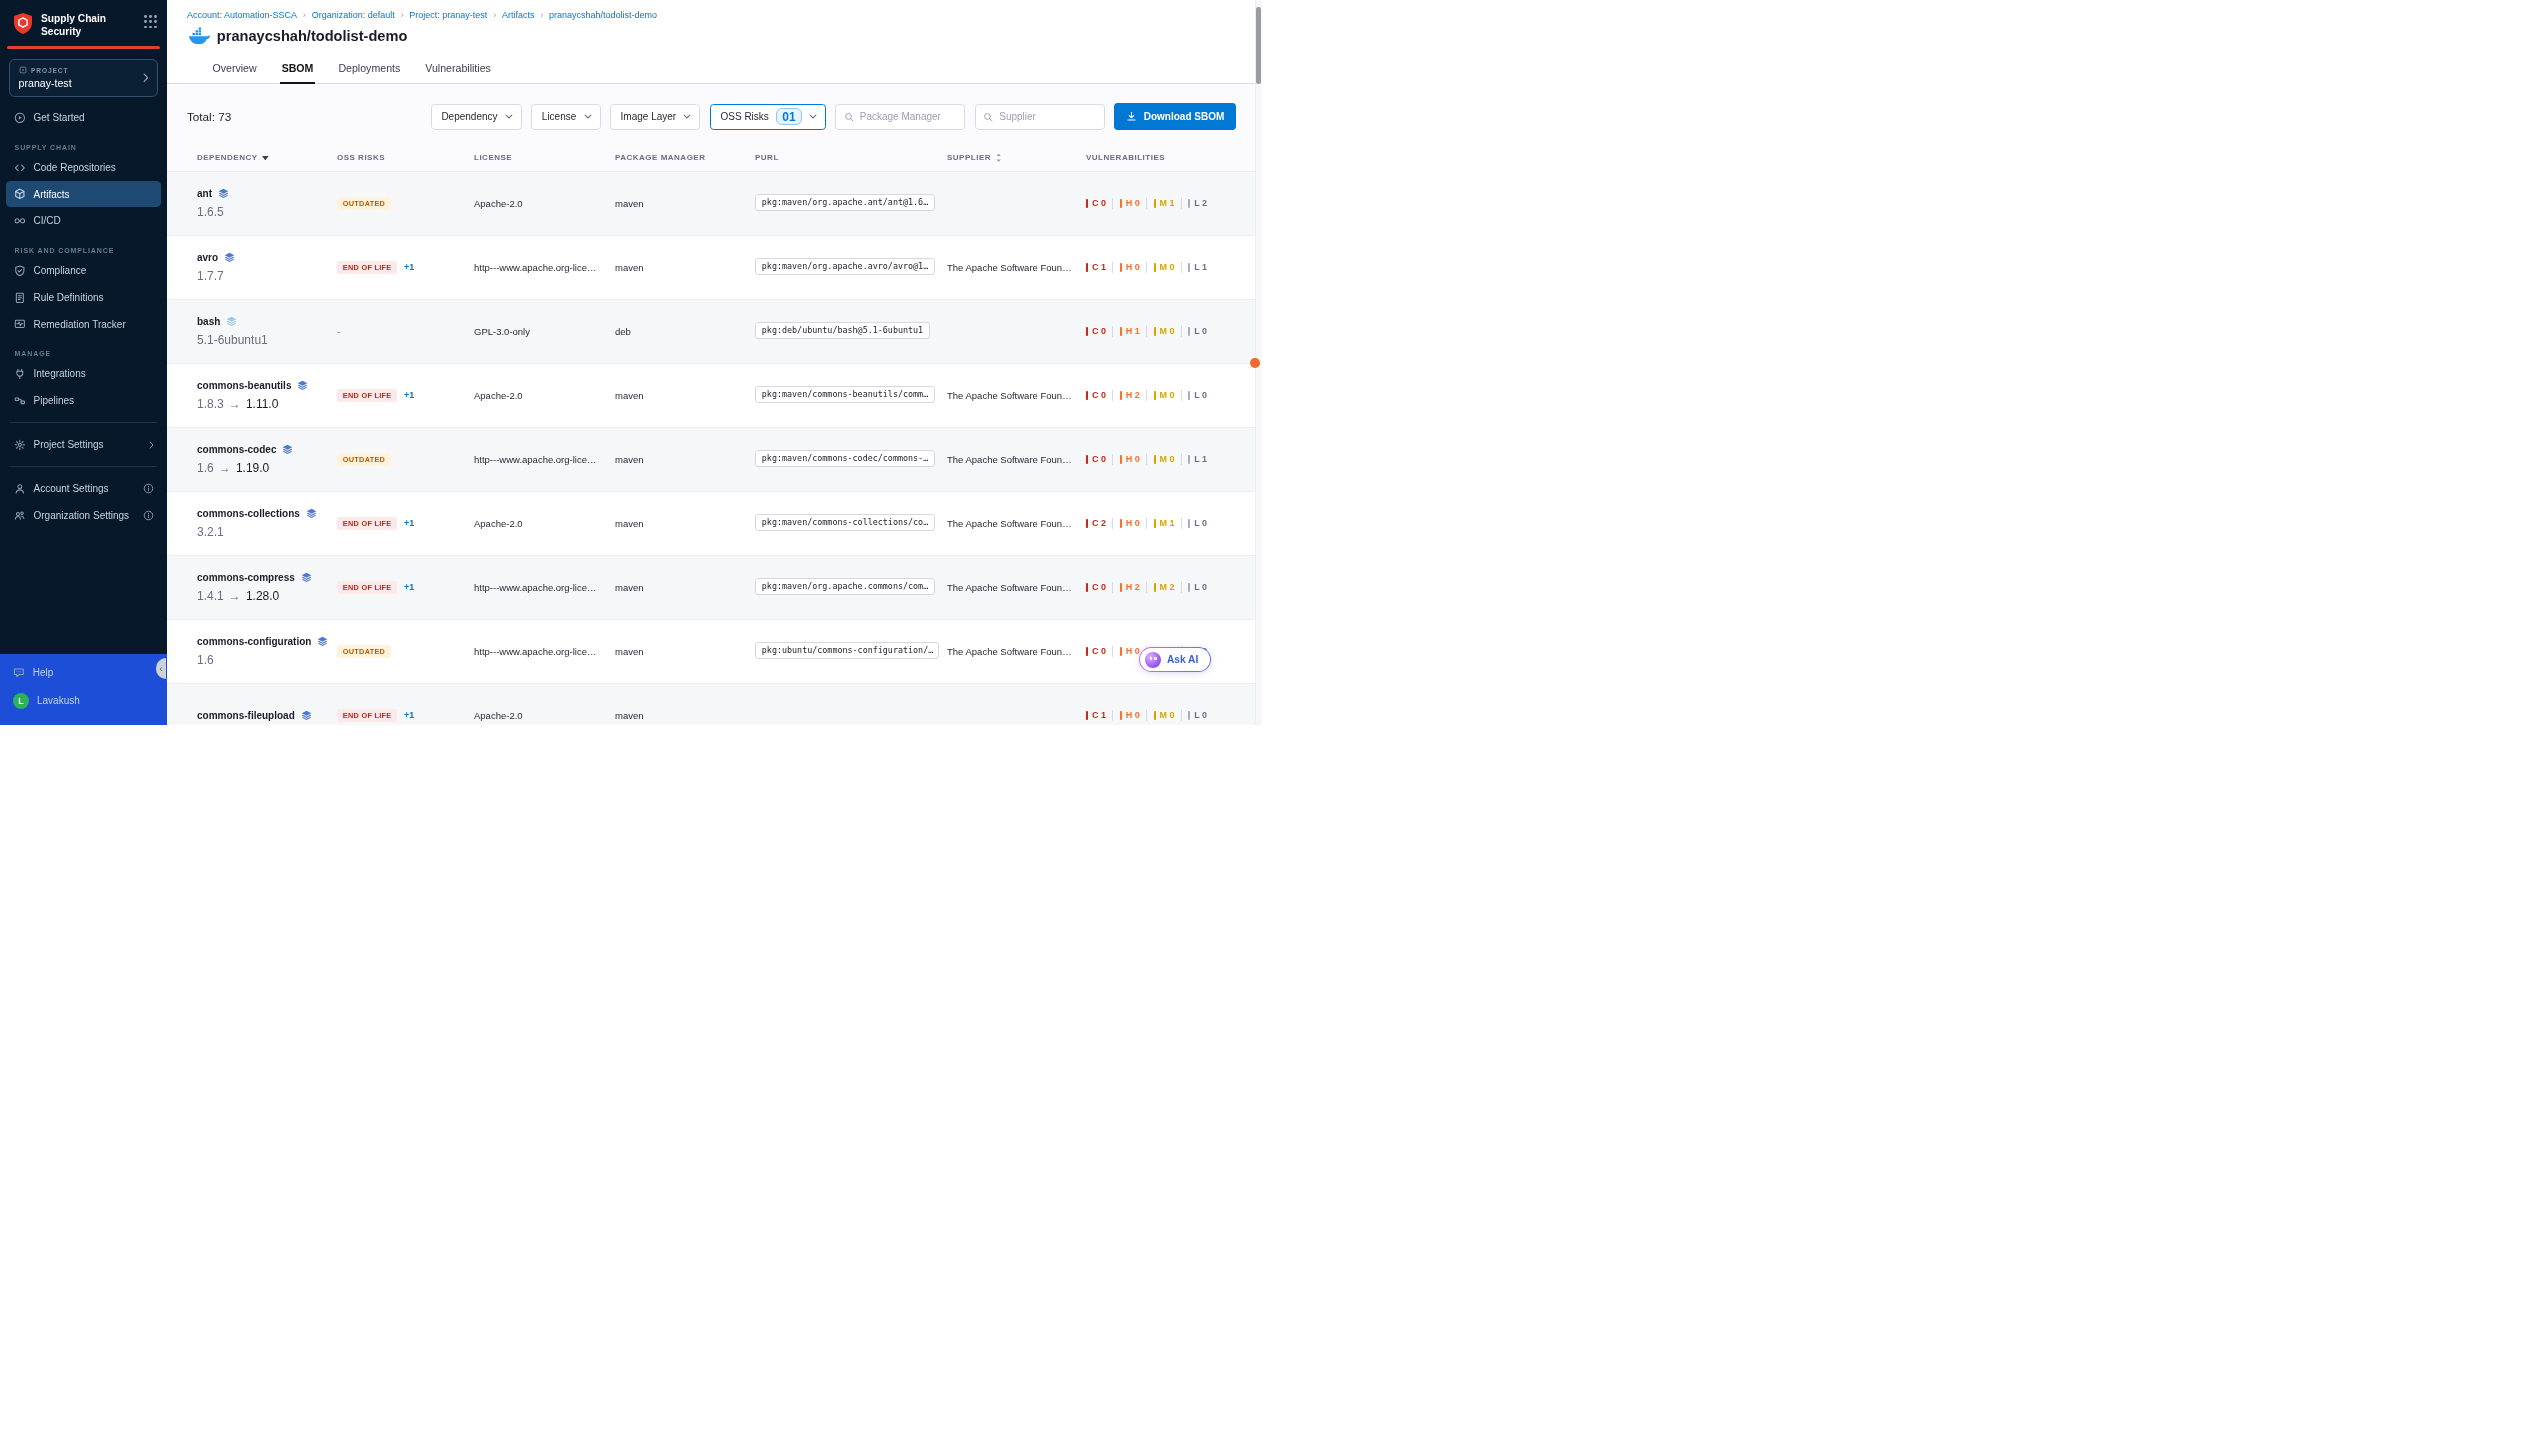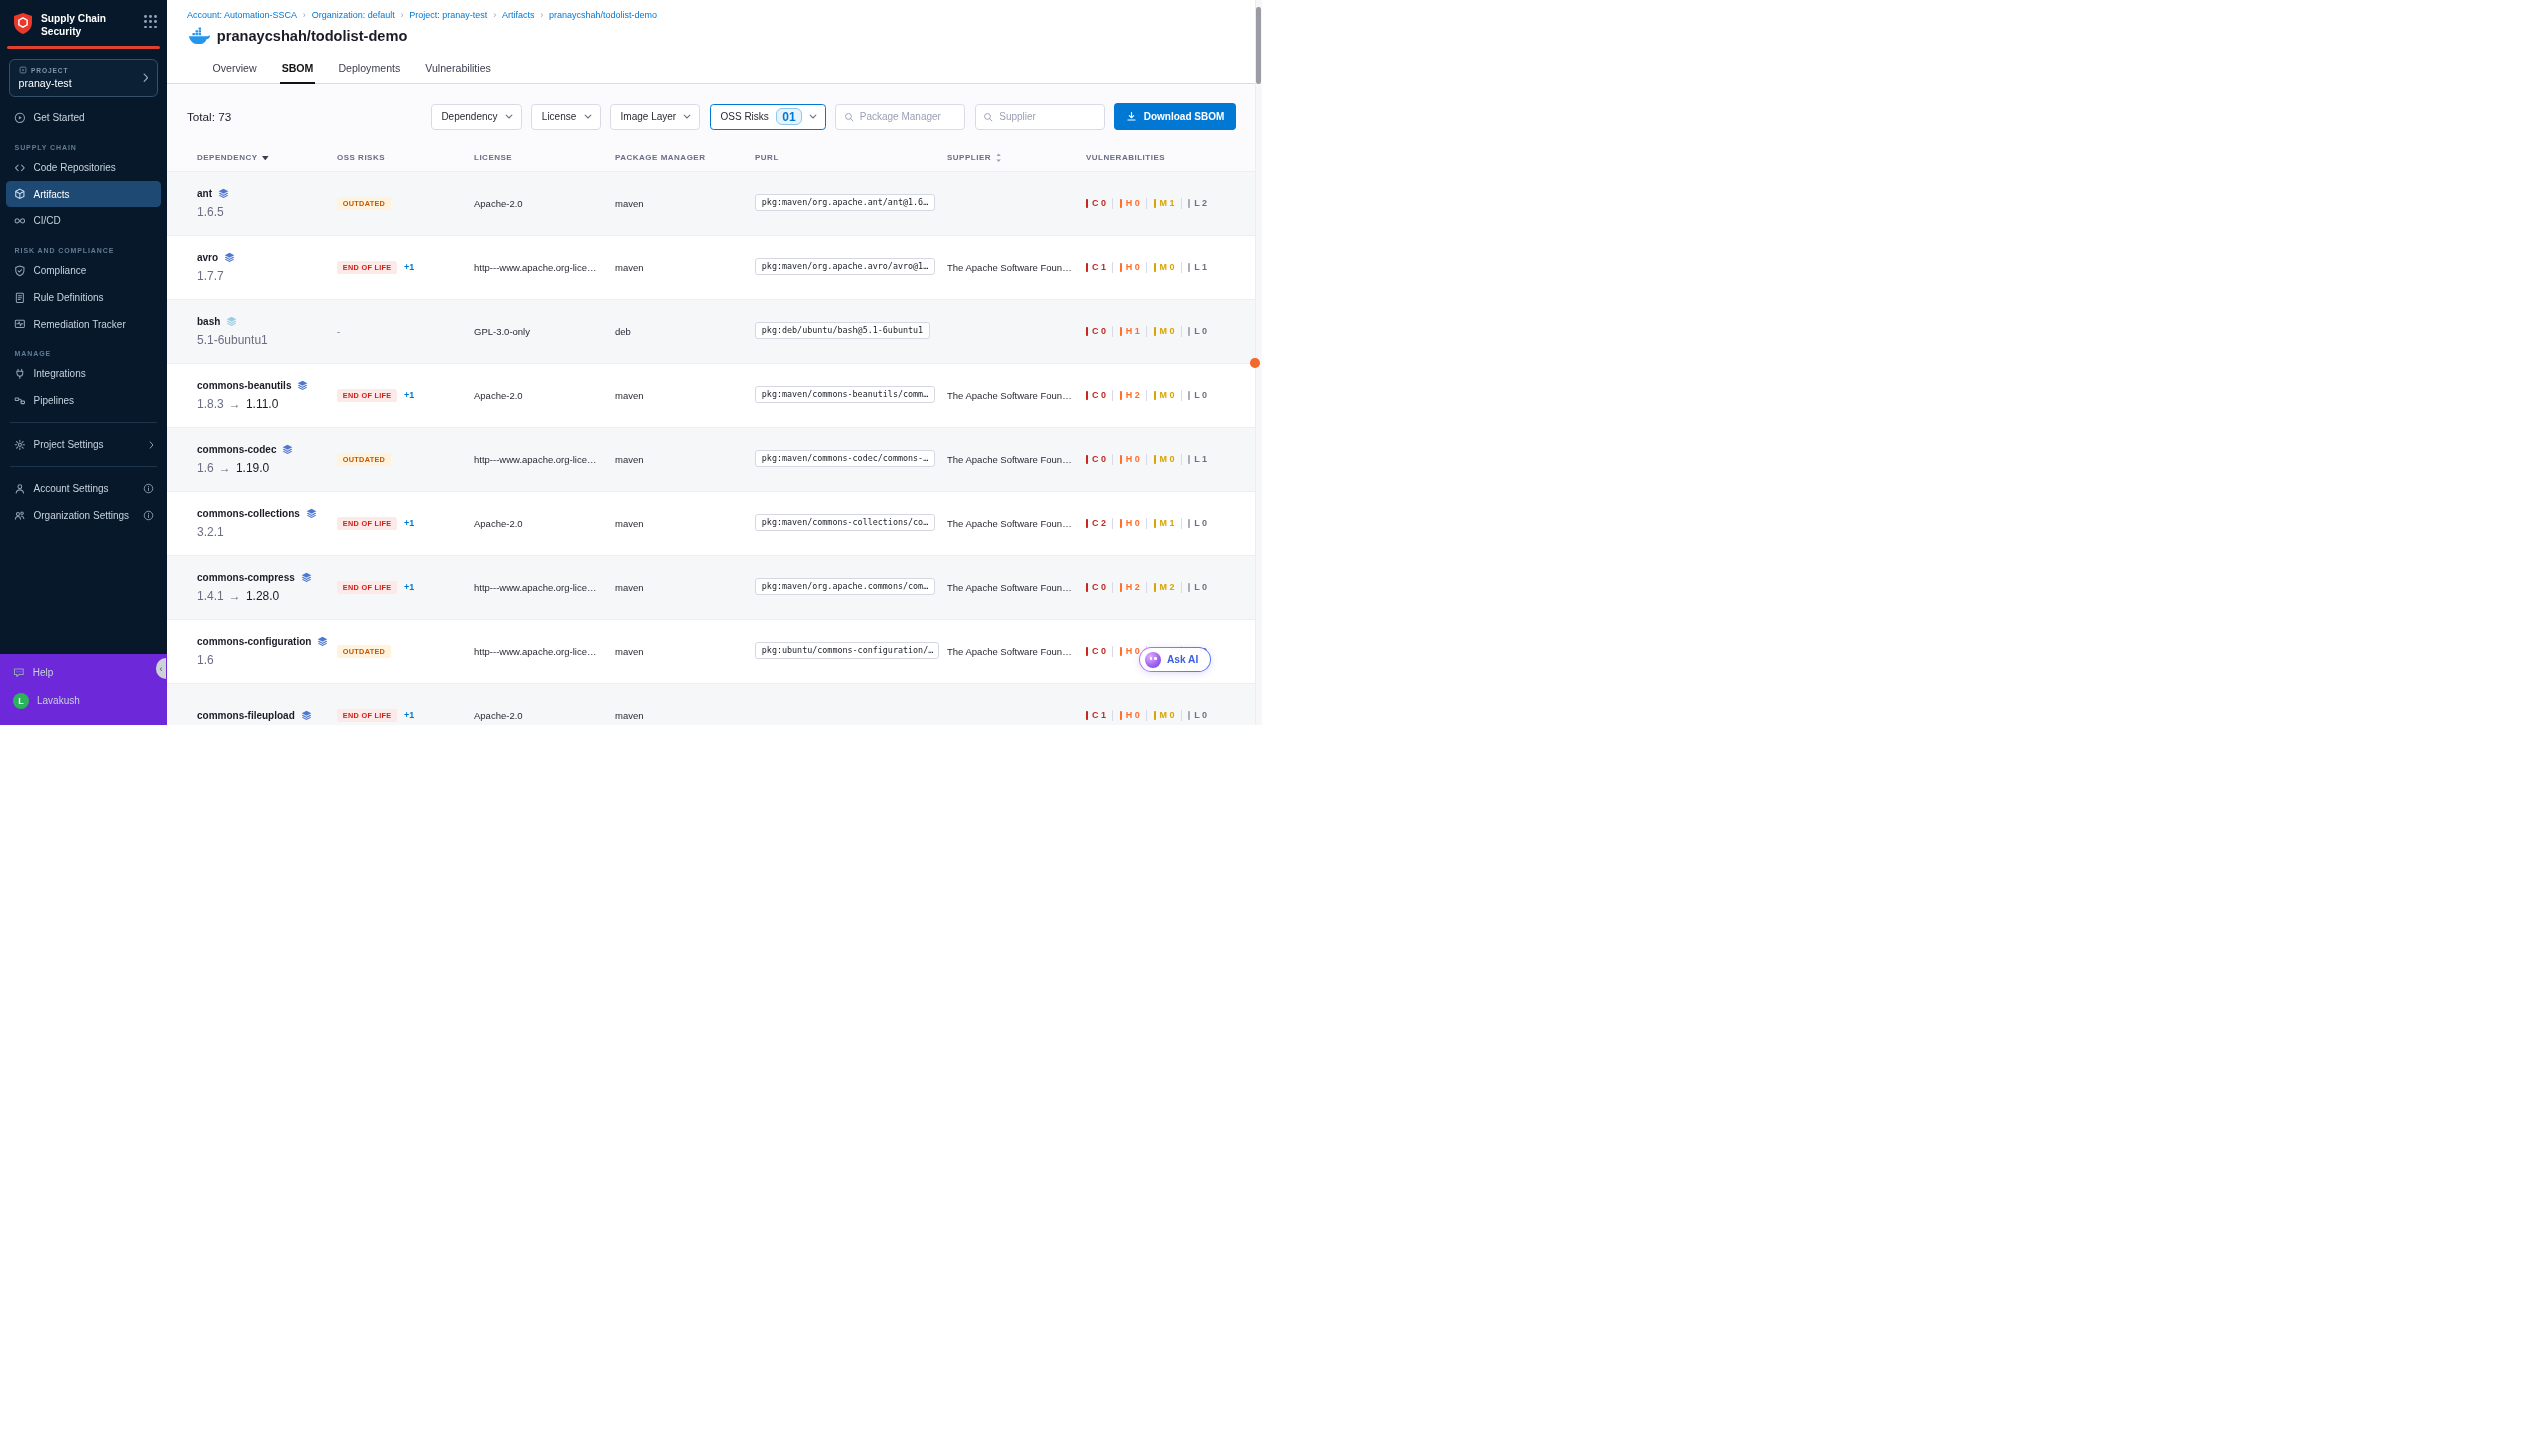--- a/index.html
+++ b/index.html
@@ -19,21 +19,21 @@
 .proj-label{display:flex;align-items:center;gap:4.4px;font-size:6.6px;letter-spacing:0.9px;color:#7e95aa;font-weight:700}
 .proj-name{color:#fff;font-size:10.6px;margin-top:2.9px}
 .trailing{margin-left:auto;display:flex;color:#8fa3b8}
 .nav{flex:1;overflow:hidden;padding-top:5.8px}
 .nav-item{display:flex;align-items:center;gap:8px;height:26px;margin:0.7px 5.8px;padding:0 7.3px 0 8px;border-radius:4.4px;font-size:10px;color:#c7d2dd;cursor:pointer;white-space:nowrap}
 .nav-item .icn{color:#8fa3b8}
 .nav-item.active{background:#1e4972;color:#fff}
 .nav-item.active .icn{color:#cfe3f5}
 .sec-head{font-size:7px;letter-spacing:0.9px;color:#627c93;font-weight:700;margin:13px 0 3.7px 14.6px}
 .nav-div{height:0.7px;background:#1c3349;margin:8.8px 10.2px}
-.sb-foot{background:#6d28d9;padding:5.8px 0 8.8px}
+.sb-foot{background:#1d4ed8;padding:5.8px 0 8.8px}
 .foot-item{display:flex;align-items:center;gap:8px;padding:7.3px 13px;font-size:10px;color:#c7d2dd;cursor:pointer}
 .foot-item .icn{color:#8fa3b8}
 .avatar{width:16px;height:16px;border-radius:50%;background:#2bb25a;color:#fff;font-size:8.8px;font-weight:700;display:flex;align-items:center;justify-content:center}
 .collapse-tab{position:absolute;left:156px;top:658px;width:10.2px;height:20.5px;background:#cdd2d8;border-radius:10.2px 0 0 10.2px;display:flex;align-items:center;justify-content:center;color:#4f5662;font-size:9.5px;cursor:pointer;z-index:6}
 
 
 .main{flex:1;height:100%;display:flex;flex-direction:column;background:#fff;overflow:hidden}
 .crumbs{display:flex;gap:5.8px;padding:10.2px 0 0 20px;font-size:9px}
 .crumb{color:#0278d5;cursor:pointer}
 .crumb-sep{color:#9ba0b5;font-size:9px}

